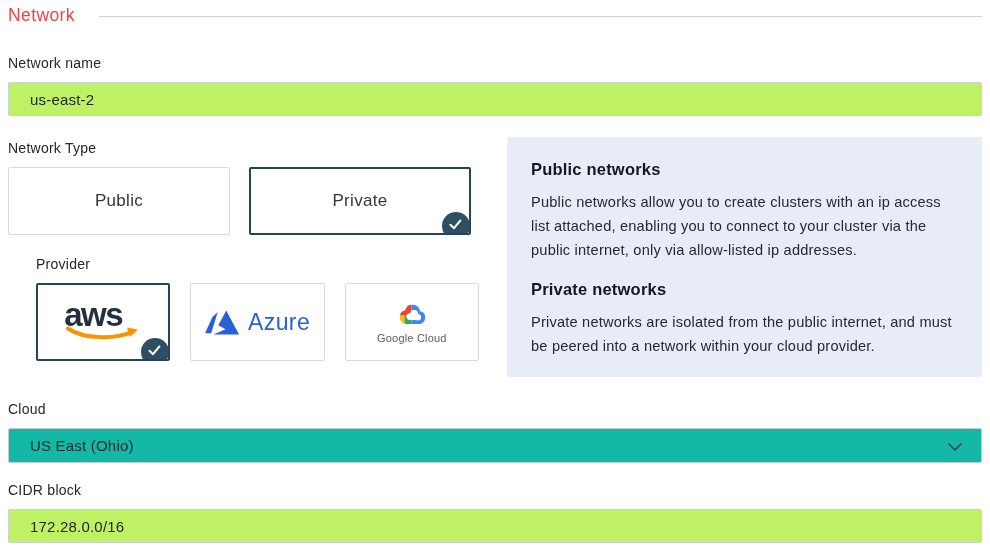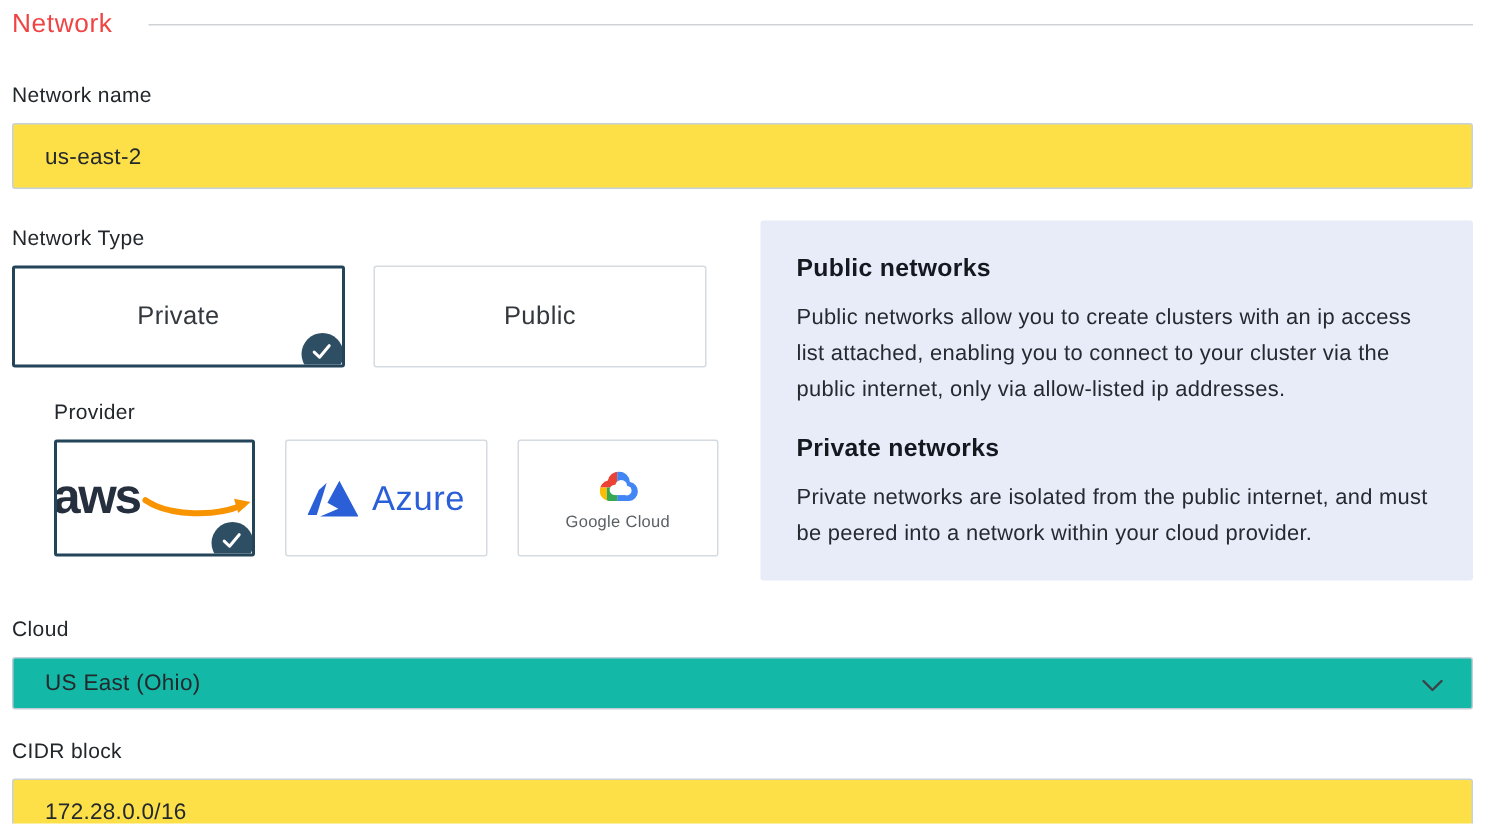--- a/index.html
+++ b/index.html
@@ -7,22 +7,22 @@
     font-family: "Liberation Sans", sans-serif; color: #24292e; }
   .page { padding: 0 8px 0 8px; width: 990px; }
 
   
   .sec-head { display: flex; align-items: center; padding-top: 6px; height: 24px; }
   .sec-title { font-size: 17.5px; font-weight: 400; color: #ef4444; letter-spacing: 0.4px; }
   .sec-rule { flex: 1; height: 1px; background: #cfd3d6; margin-left: 24px; margin-top: 2px; }
 
   .lbl { display: block; font-size: 14px; color: #22272c; letter-spacing: 0.25px; margin-bottom: 11px; }
 
-  .tb { display: block; width: 100%; height: 44px; border: 1px solid #c7d1da; border-radius: 2px;
-    background: #fde047; padding: 0 21px; font-size: 15px; color: #24292e;
+  .tb { display: block; width: 100%; height: 34px; border: 1px solid #c7d1da; border-radius: 2px;
+    background: #bef264; padding: 0 21px; font-size: 15px; color: #24292e;
     font-family: "Liberation Sans", sans-serif; letter-spacing: 0.2px; outline: none; }
 
   .grp-name { margin-top: 31px; }
 
   .row { margin-top: 24px; display: flex; }
   .left-col { width: 471px; flex: 0 0 471px; margin-right: 28px; }
 
   .cards { display: flex; }
   .card { position: relative; overflow: hidden; background: #fff; border: 1px solid #d5dbe0;
     border-radius: 2px; display: flex; align-items: center; justify-content: center; cursor: pointer; }
@@ -40,21 +40,21 @@
   
   .info { flex: 1; background: #e8ebf8; border-radius: 2px; margin-top: -3px;
     padding: 20px 24px 14px 24px; align-self: flex-start; }
   .info h3 { font-size: 16.5px; font-weight: 700; color: #14191f; letter-spacing: 0.2px;
     line-height: 24px; margin-bottom: 9px; }
   .info p { font-size: 14.6px; line-height: 24px; color: #252a31; letter-spacing: 0.2px;
     margin-bottom: 15px; }
   .info p:last-child { margin-bottom: 5px; }
 
   
-  .aws-logo { display: flex; flex-direction: row; align-items: flex-end; margin-top: -3px; }
+  .aws-logo { display: flex; flex-direction: column; align-items: flex-start; margin-top: -3px; }
   .aws-text { font-weight: 700; font-size: 33px; line-height: 30px; color: #252f3e; letter-spacing: -1.5px; }
   .aws-smile { margin-top: -4px; }
   .azure-logo { display: flex; align-items: center; }
   .azure-text { font-size: 23px; color: #2a5fd7; letter-spacing: 0.4px; margin-left: 9px; }
   .g-logo { display: flex; flex-direction: column; align-items: center; }
   .g-text { font-size: 11px; color: #5b6065; letter-spacing: 0.2px; margin-top: 3px; }
 
   
   .grp-region { margin-top: 24px; }
   .select { position: relative; display: flex; align-items: center; height: 35px;
@@ -78,30 +78,30 @@
     <label class="lbl">Network name</label>
     <input class="tb" type="text" value="us-east-2" style="">
   </div>
 
   <div class="row">
     <div class="left-col">
 
       <div>
         <label class="lbl">Network Type</label>
         <div class="cards">
+          <div class="card type-card">
+            <span>Public</span>
+          </div>
           <div class="card type-card sel">
             <span>Private</span>
             <span class="badge">
               <svg width="13" height="11" viewBox="0 0 14 12">
                 <path d="M1.5 6.3 L5.4 10 L12.4 1.6" stroke="#ffffff" stroke-width="2.2" fill="none" stroke-linecap="round" stroke-linejoin="round"></path>
               </svg>
             </span>
-          </div>
-          <div class="card type-card">
-            <span>Public</span>
           </div>
         </div>
       </div>
 
       <div class="grp-provider">
         <label class="lbl">Provider</label>
         <div class="cards">
 
           <div class="card prov-card sel">
             <span class="aws-logo">

